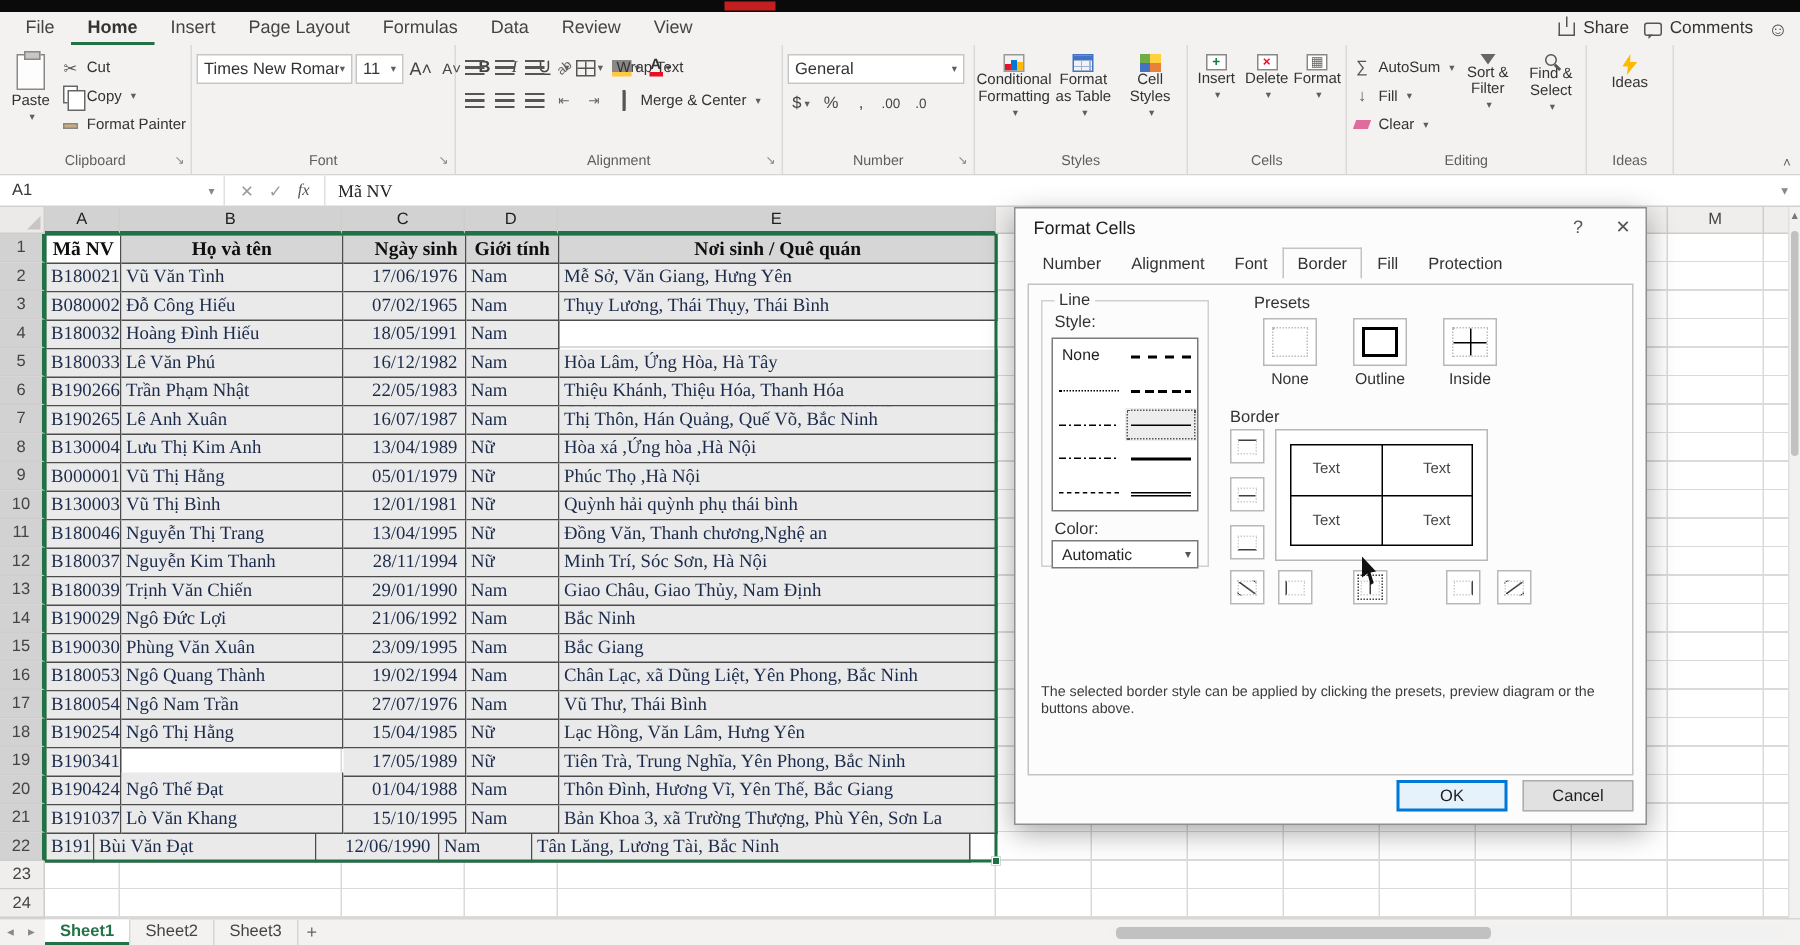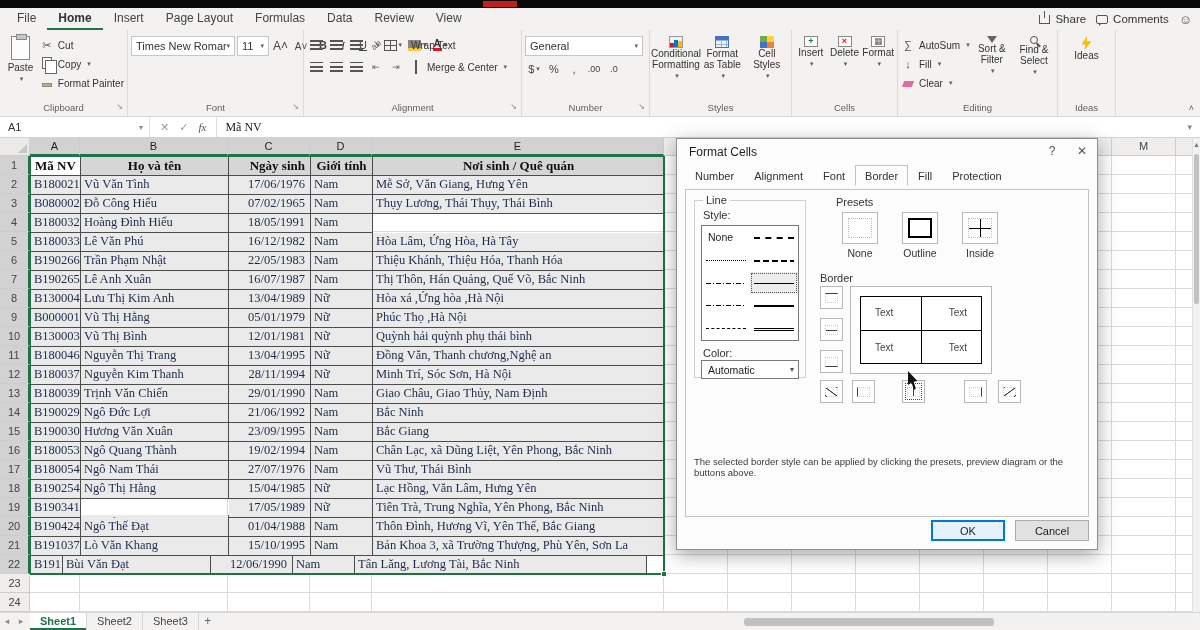--- a/index.html
+++ b/index.html
@@ -597,35 +597,35 @@
           </div>
           <div class="trow">
             <div class="tcell c0" style="width: 50px;">B190029</div>
             <div class="tcell c1" style="width: 148px;">Ngô Đức Lợi</div>
             <div class="tcell c2" style="width: 82px;">21/06/1992</div>
             <div class="tcell c3" style="width: 62px;">Nam</div>
             <div class="tcell c4" style="width: 292px;">Bắc Ninh</div>
           </div>
           <div class="trow">
             <div class="tcell c0" style="width: 50px;">B190030</div>
-            <div class="tcell c1" style="width: 148px;">Hương Văn Xuân</div>
+            <div class="tcell c1" style="width: 148px;">Phùng Văn Xuân</div>
             <div class="tcell c2" style="width: 82px;">23/09/1995</div>
             <div class="tcell c3" style="width: 62px;">Nam</div>
             <div class="tcell c4" style="width: 292px;">Bắc Giang</div>
           </div>
           <div class="trow">
             <div class="tcell c0" style="width: 50px;">B180053</div>
             <div class="tcell c1" style="width: 148px;">Ngô Quang Thành</div>
             <div class="tcell c2" style="width: 82px;">19/02/1994</div>
             <div class="tcell c3" style="width: 62px;">Nam</div>
             <div class="tcell c4" style="width: 292px;">Chân Lạc, xã Dũng Liệt, Yên Phong, Bắc Ninh</div>
           </div>
           <div class="trow">
             <div class="tcell c0" style="width: 50px;">B180054</div>
-            <div class="tcell c1" style="width: 148px;">Ngô Nam Thái</div>
+            <div class="tcell c1" style="width: 148px;">Ngô Nam Trần</div>
             <div class="tcell c2" style="width: 82px;">27/07/1976</div>
             <div class="tcell c3" style="width: 62px;">Nam</div>
             <div class="tcell c4" style="width: 292px;">Vũ Thư, Thái Bình</div>
           </div>
           <div class="trow">
             <div class="tcell c0" style="width: 50px;">B190254</div>
             <div class="tcell c1" style="width: 148px;">Ngô Thị Hằng</div>
             <div class="tcell c2" style="width: 82px;">15/04/1985</div>
             <div class="tcell c3" style="width: 62px;">Nữ</div>
             <div class="tcell c4" style="width: 292px;">Lạc Hồng, Văn Lâm, Hưng Yên</div>

